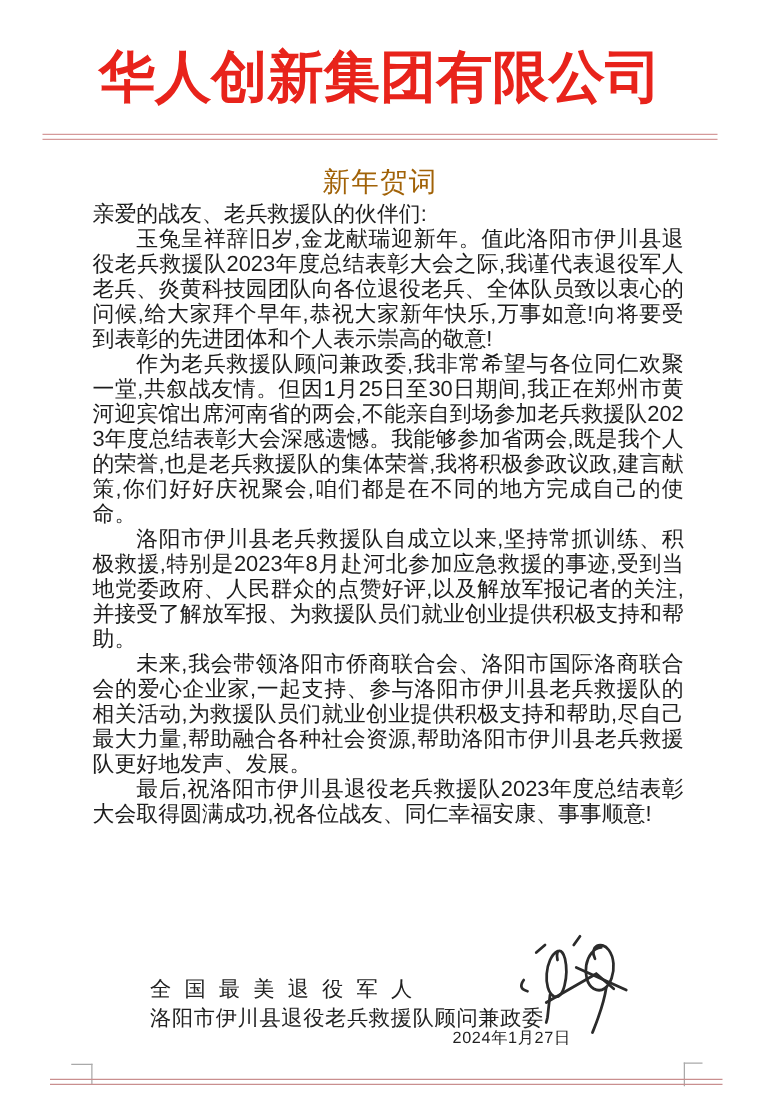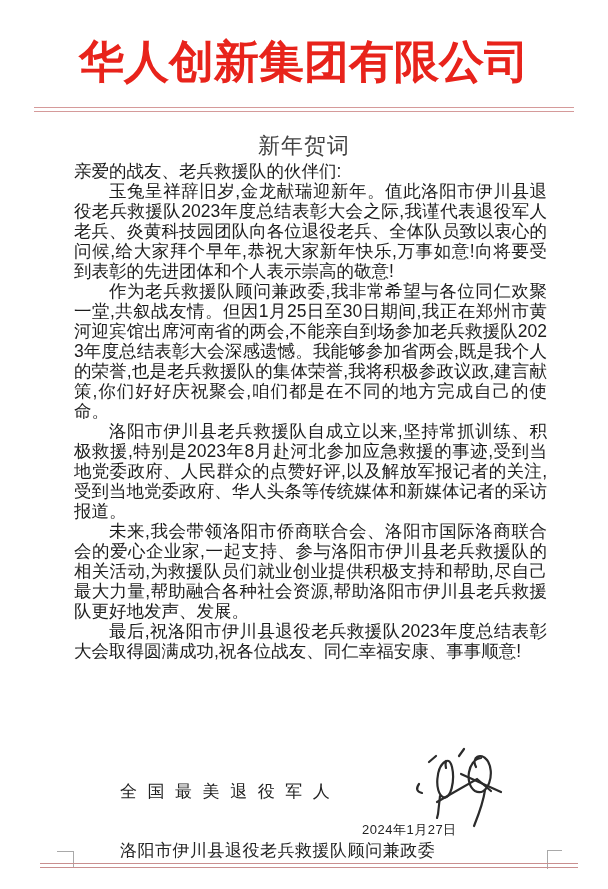--- a/index.html
+++ b/index.html
@@ -40,21 +40,21 @@
   }
   .divider-top { top: 107px; }
   .divider-bottom { top: 863px; left: 40px; width: 538px; border-top-color: #c98f8f; border-bottom-color: #c98f8f; }
   .letter-title {
     position: absolute;
     top: 131px;
     left: 0;
     width: 608px;
     text-align: center;
     font-size: 22px;
-    color: #404040;
+    color: #a16207;
     letter-spacing: 1px;
   }
   .letter-body {
     position: absolute;
     top: 161px;
     left: 74px;
     width: 473px;
     font-size: 17.5px;
     line-height: 20px;
     text-align: justify;
@@ -80,21 +80,20 @@
   .signature-line1 {
     letter-spacing: 0.62em;
     line-height: 23px;
     white-space: nowrap;
     margin-top: 11px;
   }
   .signature-line2 {
     letter-spacing: 0.03em;
     line-height: 23px;
     white-space: nowrap;
-    margin-top: 36px;
   }
   .signature-scribble {
     position: absolute;
     top: 746px;
     left: 415px;
     width: 100px;
     height: 88px;
   }
   .letter-date {
     position: absolute;
@@ -136,21 +135,21 @@
   <div class="company-title">华人创新集团有限公司</div>
 
   <div class="divider divider-top"></div>
 
   <div class="letter-title">新年贺词</div>
 
   <div class="letter-body">
     <p class="salutation">亲爱的战友、老兵救援队的伙伴们:</p>
     <p>玉兔呈祥辞旧岁,金龙献瑞迎新年。值此洛阳市伊川县退役老兵救援队2023年度总结表彰大会之际,我谨代表退役军人老兵、炎黄科技园团队向各位退役老兵、全体队员致以衷心的问候,给大家拜个早年,恭祝大家新年快乐,万事如意!向将要受到表彰的先进团体和个人表示崇高的敬意!</p>
     <p>作为老兵救援队顾问兼政委,我非常希望与各位同仁欢聚一堂,共叙战友情。但因1月25日至30日期间,我正在郑州市黄河迎宾馆出席河南省的两会,不能亲自到场参加老兵救援队2023年度总结表彰大会深感遗憾。我能够参加省两会,既是我个人的荣誉,也是老兵救援队的集体荣誉,我将积极参政议政,建言献策,你们好好庆祝聚会,咱们都是在不同的地方完成自己的使命。</p>
-    <p>洛阳市伊川县老兵救援队自成立以来,坚持常抓训练、积极救援,特别是2023年8月赴河北参加应急救援的事迹,受到当地党委政府、人民群众的点赞好评,以及解放军报记者的关注,受到当地党委政府、华人头条等传统媒体和新媒体记者的采访报道。</p>
+    <p>洛阳市伊川县老兵救援队自成立以来,坚持常抓训练、积极救援,特别是2023年8月赴河北参加应急救援的事迹,受到当地党委政府、人民群众的点赞好评,以及解放军报记者的关注,并接受了解放军报、为救援队员们就业创业提供积极支持和帮助。</p>
     <p>未来,我会带领洛阳市侨商联合会、洛阳市国际洛商联合会的爱心企业家,一起支持、参与洛阳市伊川县老兵救援队的相关活动,为救援队员们就业创业提供积极支持和帮助,尽自己最大力量,帮助融合各种社会资源,帮助洛阳市伊川县老兵救援队更好地发声、发展。</p>
     <p>最后,祝洛阳市伊川县退役老兵救援队2023年度总结表彰大会取得圆满成功,祝各位战友、同仁幸福安康、事事顺意!</p>
   </div>
 
   <div class="signature-block">
     <div class="signature-line1">全国最美退役军人</div>
     <div class="signature-line2">洛阳市伊川县退役老兵救援队顾问兼政委</div>
   </div>
 
   <svg class="signature-scribble" viewBox="0 0 100 88" fill="none" xmlns="http://www.w3.org/2000/svg">

